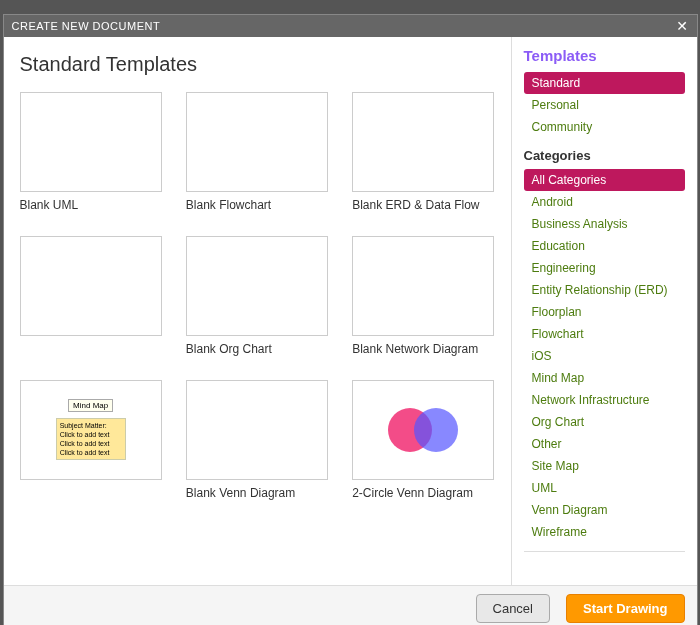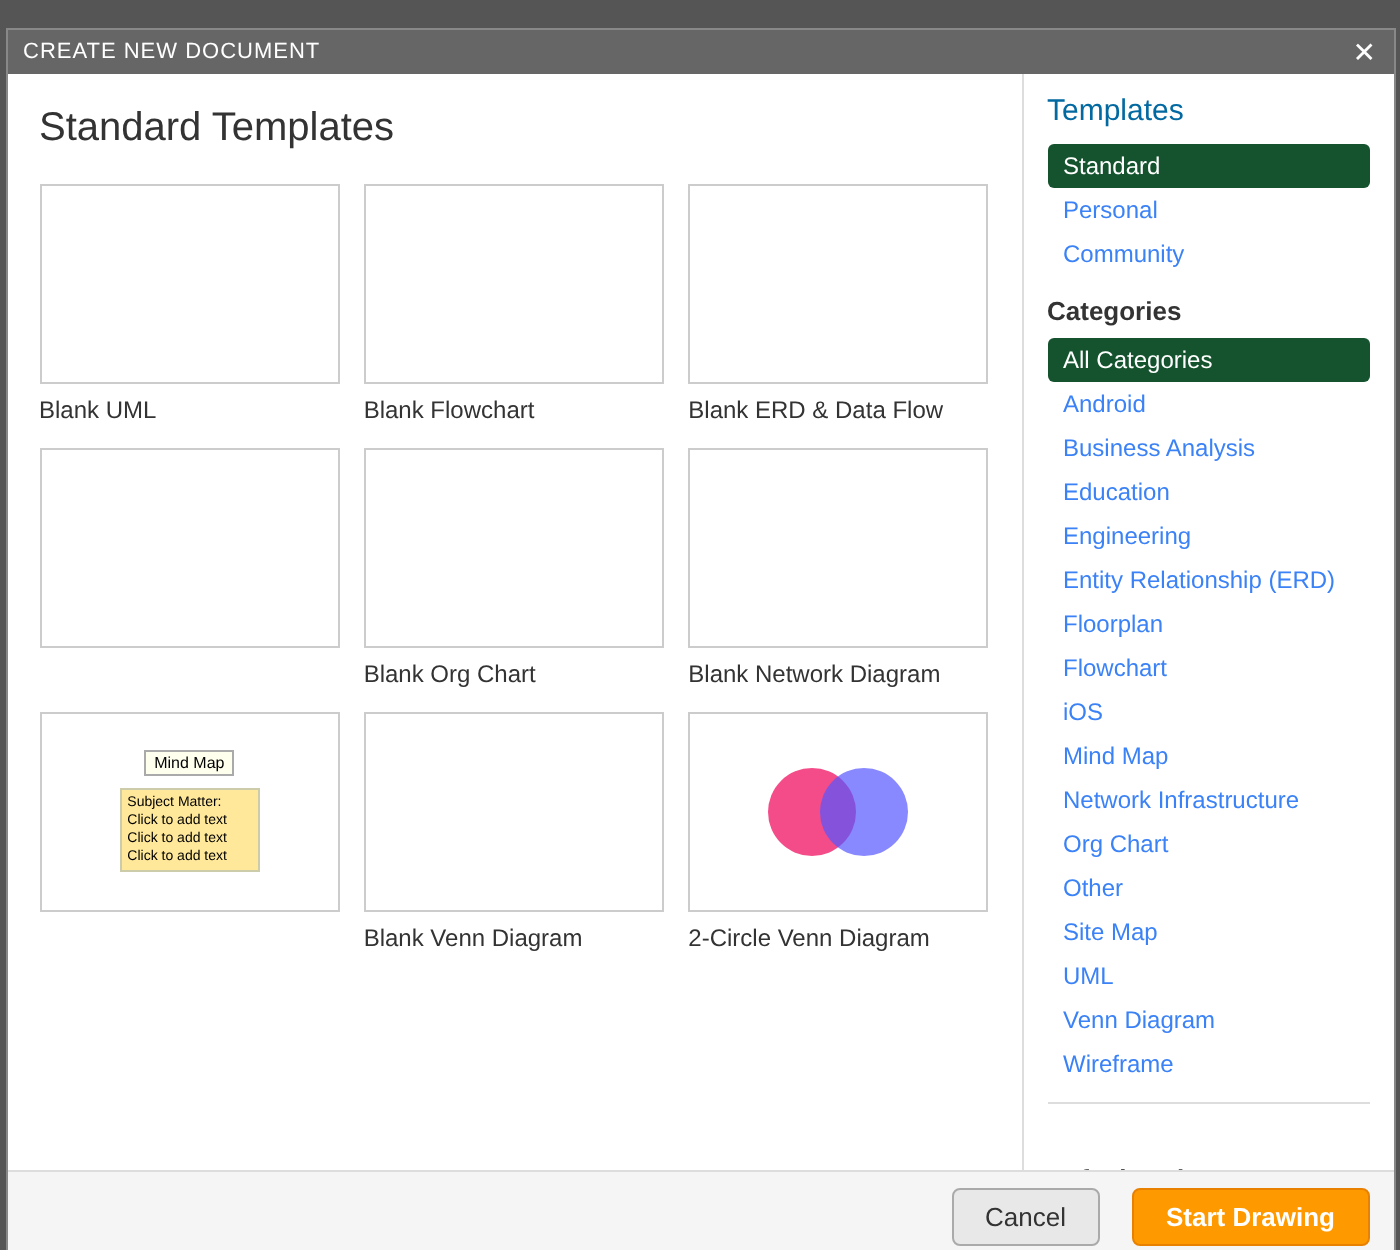--- a/index.html
+++ b/index.html
@@ -60,21 +60,21 @@
     .left-panel h2 {
       font-size: 20px;
       font-weight: normal;
       margin-bottom: 16px;
       color: #333;
     }
 
     .template-grid {
       display: grid;
       grid-template-columns: repeat(3, 1fr);
-      gap: 12px;
+      gap: 24px;
     }
 
     .template-item {
       display: flex;
       flex-direction: column;
       cursor: pointer;
     }
 
     .template-thumb {
       border: 1px solid #ccc;
@@ -100,42 +100,42 @@
       overflow-y: auto;
       padding: 10px 12px;
       font-size: 12px;
       color: #333;
       display: flex;
       flex-direction: column;
     }
 
     .right-section-title {
       font-size: 15px;
-      font-weight: normal;
+      font-weight: bold;
       margin-bottom: 8px;
-      color: #0369a1;
+      color: #8b5cf6;
     }
 
     .right-section-subtitle {
       font-size: 13px;
       font-weight: bold;
       margin: 10px 0 6px 0;
       color: #333;
     }
 
     .right-item {
       padding: 4px 8px;
       cursor: pointer;
       border-radius: 3px;
       font-size: 12px;
-      color: #3b82f6;
+      color: #4d7c0f;
     }
 
     .right-item.active {
-      background: #14532d;
+      background: #be185d;
       color: #fff;
     }
 
     .divider-line {
       border: none;
       border-top: 1px solid #ddd;
       margin: 8px 0;
     }
 
     

